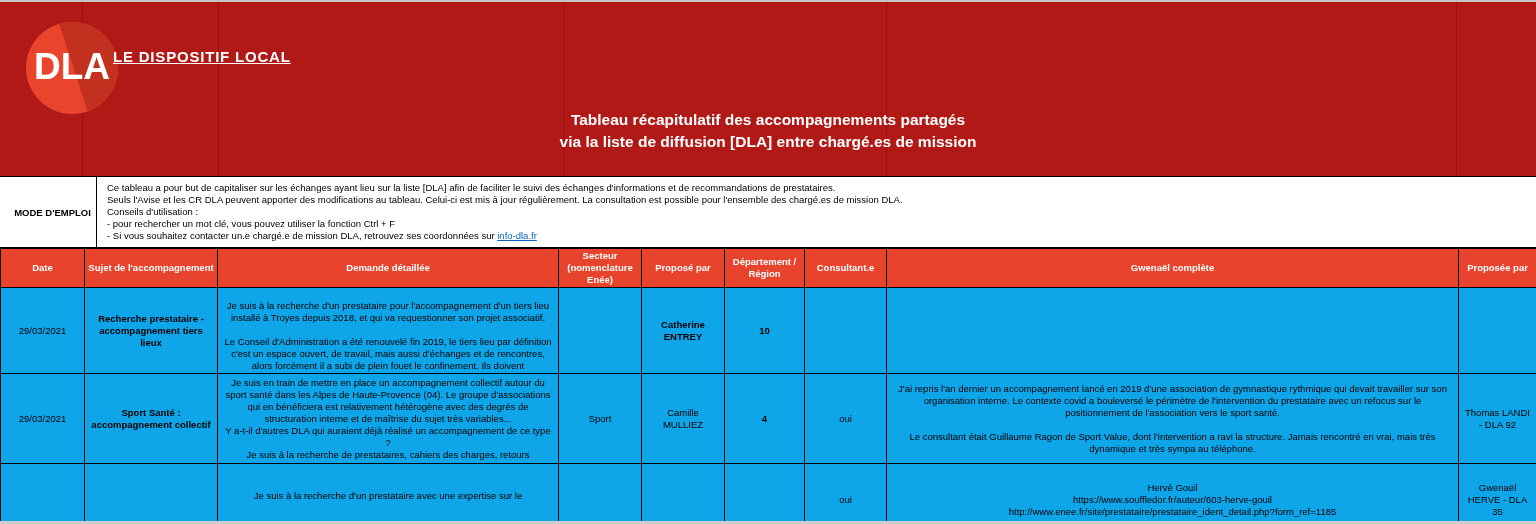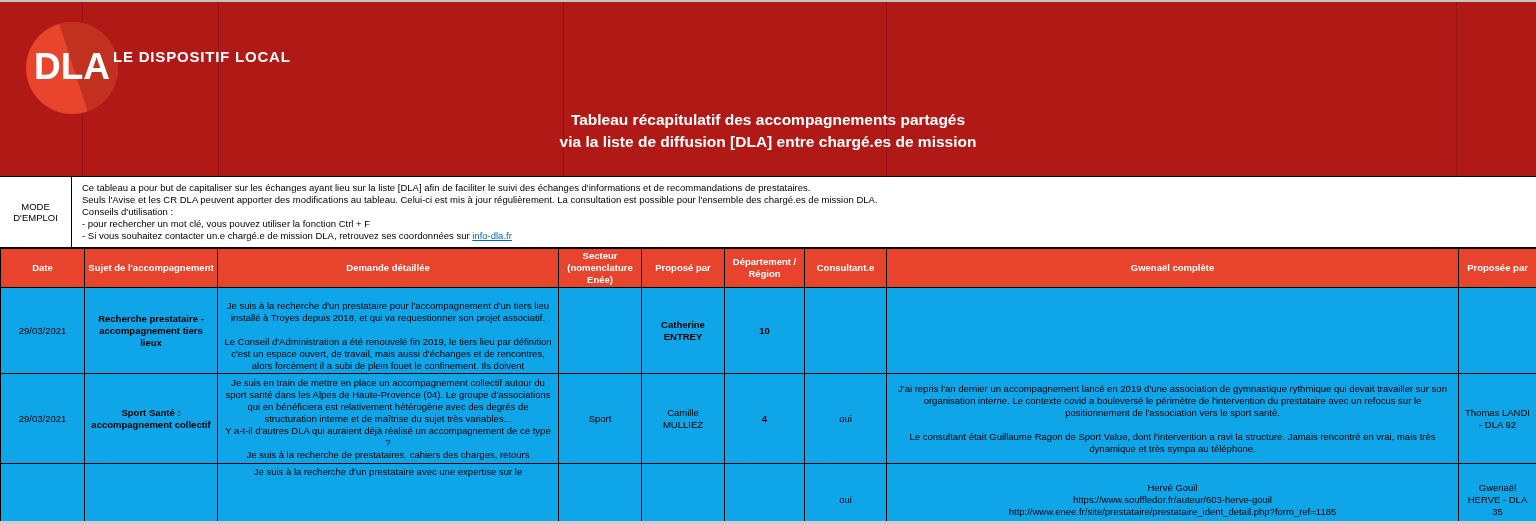--- a/index.html
+++ b/index.html
@@ -14,48 +14,48 @@
   
   .banner { position:absolute; left:0; top:2px; width:100%; height:174px; background:#b11917; }
   .banner .gridline { position:absolute; top:0; bottom:0; width:1px; background:rgba(0,0,0,0.16); }
   .logo { position:absolute; left:26px; top:20px; width:92px; height:92px; border-radius:50%;
           background:#e8452c; overflow:hidden; }
   .logo-wedge { position:absolute; width:74px; height:136px; right:-34px; top:-14px;
           background:#c23120; transform:rotate(-18deg); }
   .logo-text { position:absolute; left:0; right:0; top:24px; text-align:center;
           font-size:37px; font-weight:bold; color:#fff; letter-spacing:0; }
   .brand { position:absolute; left:113px; top:44px; color:#fff; font-weight:bold;
-          font-size:15px; line-height:21px; letter-spacing:0.8px; }
+          font-size:15px; line-height:21px; letter-spacing:0.8px;text-decoration:underline; }
   .title { position:absolute; left:0; top:107px; width:100%; text-align:center; color:#fff;
           font-weight:bold; font-size:15.5px; line-height:22px; }
 
   
   .mode-row { position:absolute; left:0; top:176px; width:100%; height:72px; background:#fff;
           border-top:1px solid #000; border-bottom:1px solid #000; box-sizing:border-box;
           display:flex; }
-  .mode-label { width:72px; border-right:1px solid #000; box-sizing:border-box;
+  .mode-label { width:88px; border-right:1px solid #000; box-sizing:border-box;
           display:flex; align-items:center; justify-content:center; text-align:center;
-          font-weight:normal; font-size:9.5px; }
+          font-weight:bold; font-size:9.5px;margin-left:9px; }
   .mode-text { flex:1; padding:5px 10px; font-size:9.5px; line-height:12px; }
   .mode-text .link { color:#0563c1; text-decoration:underline; cursor:pointer; }
 
   
   table.data { position:absolute; left:0; top:248px; width:1536px;
           border-collapse:collapse; table-layout:fixed; }
   table.data th, table.data td { border:1px solid #000; box-sizing:border-box;
           font-size:9.5px; line-height:12px; text-align:center; vertical-align:middle;
           padding:1px 4px; white-space:pre-line; overflow:hidden; }
   table.data th { background:#e8432c; color:#fff; font-weight:bold; height:37px; padding:1px 2px; }
   tr.r1 { height:86px; } tr.r2 { height:90px; } tr.r3 { height:60px; }
   td .cellclip { overflow:hidden; margin:0 auto; }
   tr.r1 .cellclip { max-height:84px;margin-top:11px; } tr.r2 .cellclip { max-height:88px; } tr.r3 .cellclip { max-height:56px; }
   td.bold { font-weight:bold; }
   tr.r3 td.pad-down { padding-top:14px; }
   td.bottom-clip-cell { vertical-align:bottom; padding-bottom:0; }
-  .bottom-clip { height:56px; overflow:hidden; display:flex; align-items:flex-start; justify-content:center; }
+  .bottom-clip { height:56px; overflow:hidden; display:flex; align-items:center; justify-content:center; }
   .bottom-clip span { display:block; margin-bottom:-5px; }
 </style>
 </head>
 <body>
 
 <div class="screen">
   <div class="edge-top"></div>
 
   <div class="banner">
     <div class="gridline" style="left:82px"></div>

